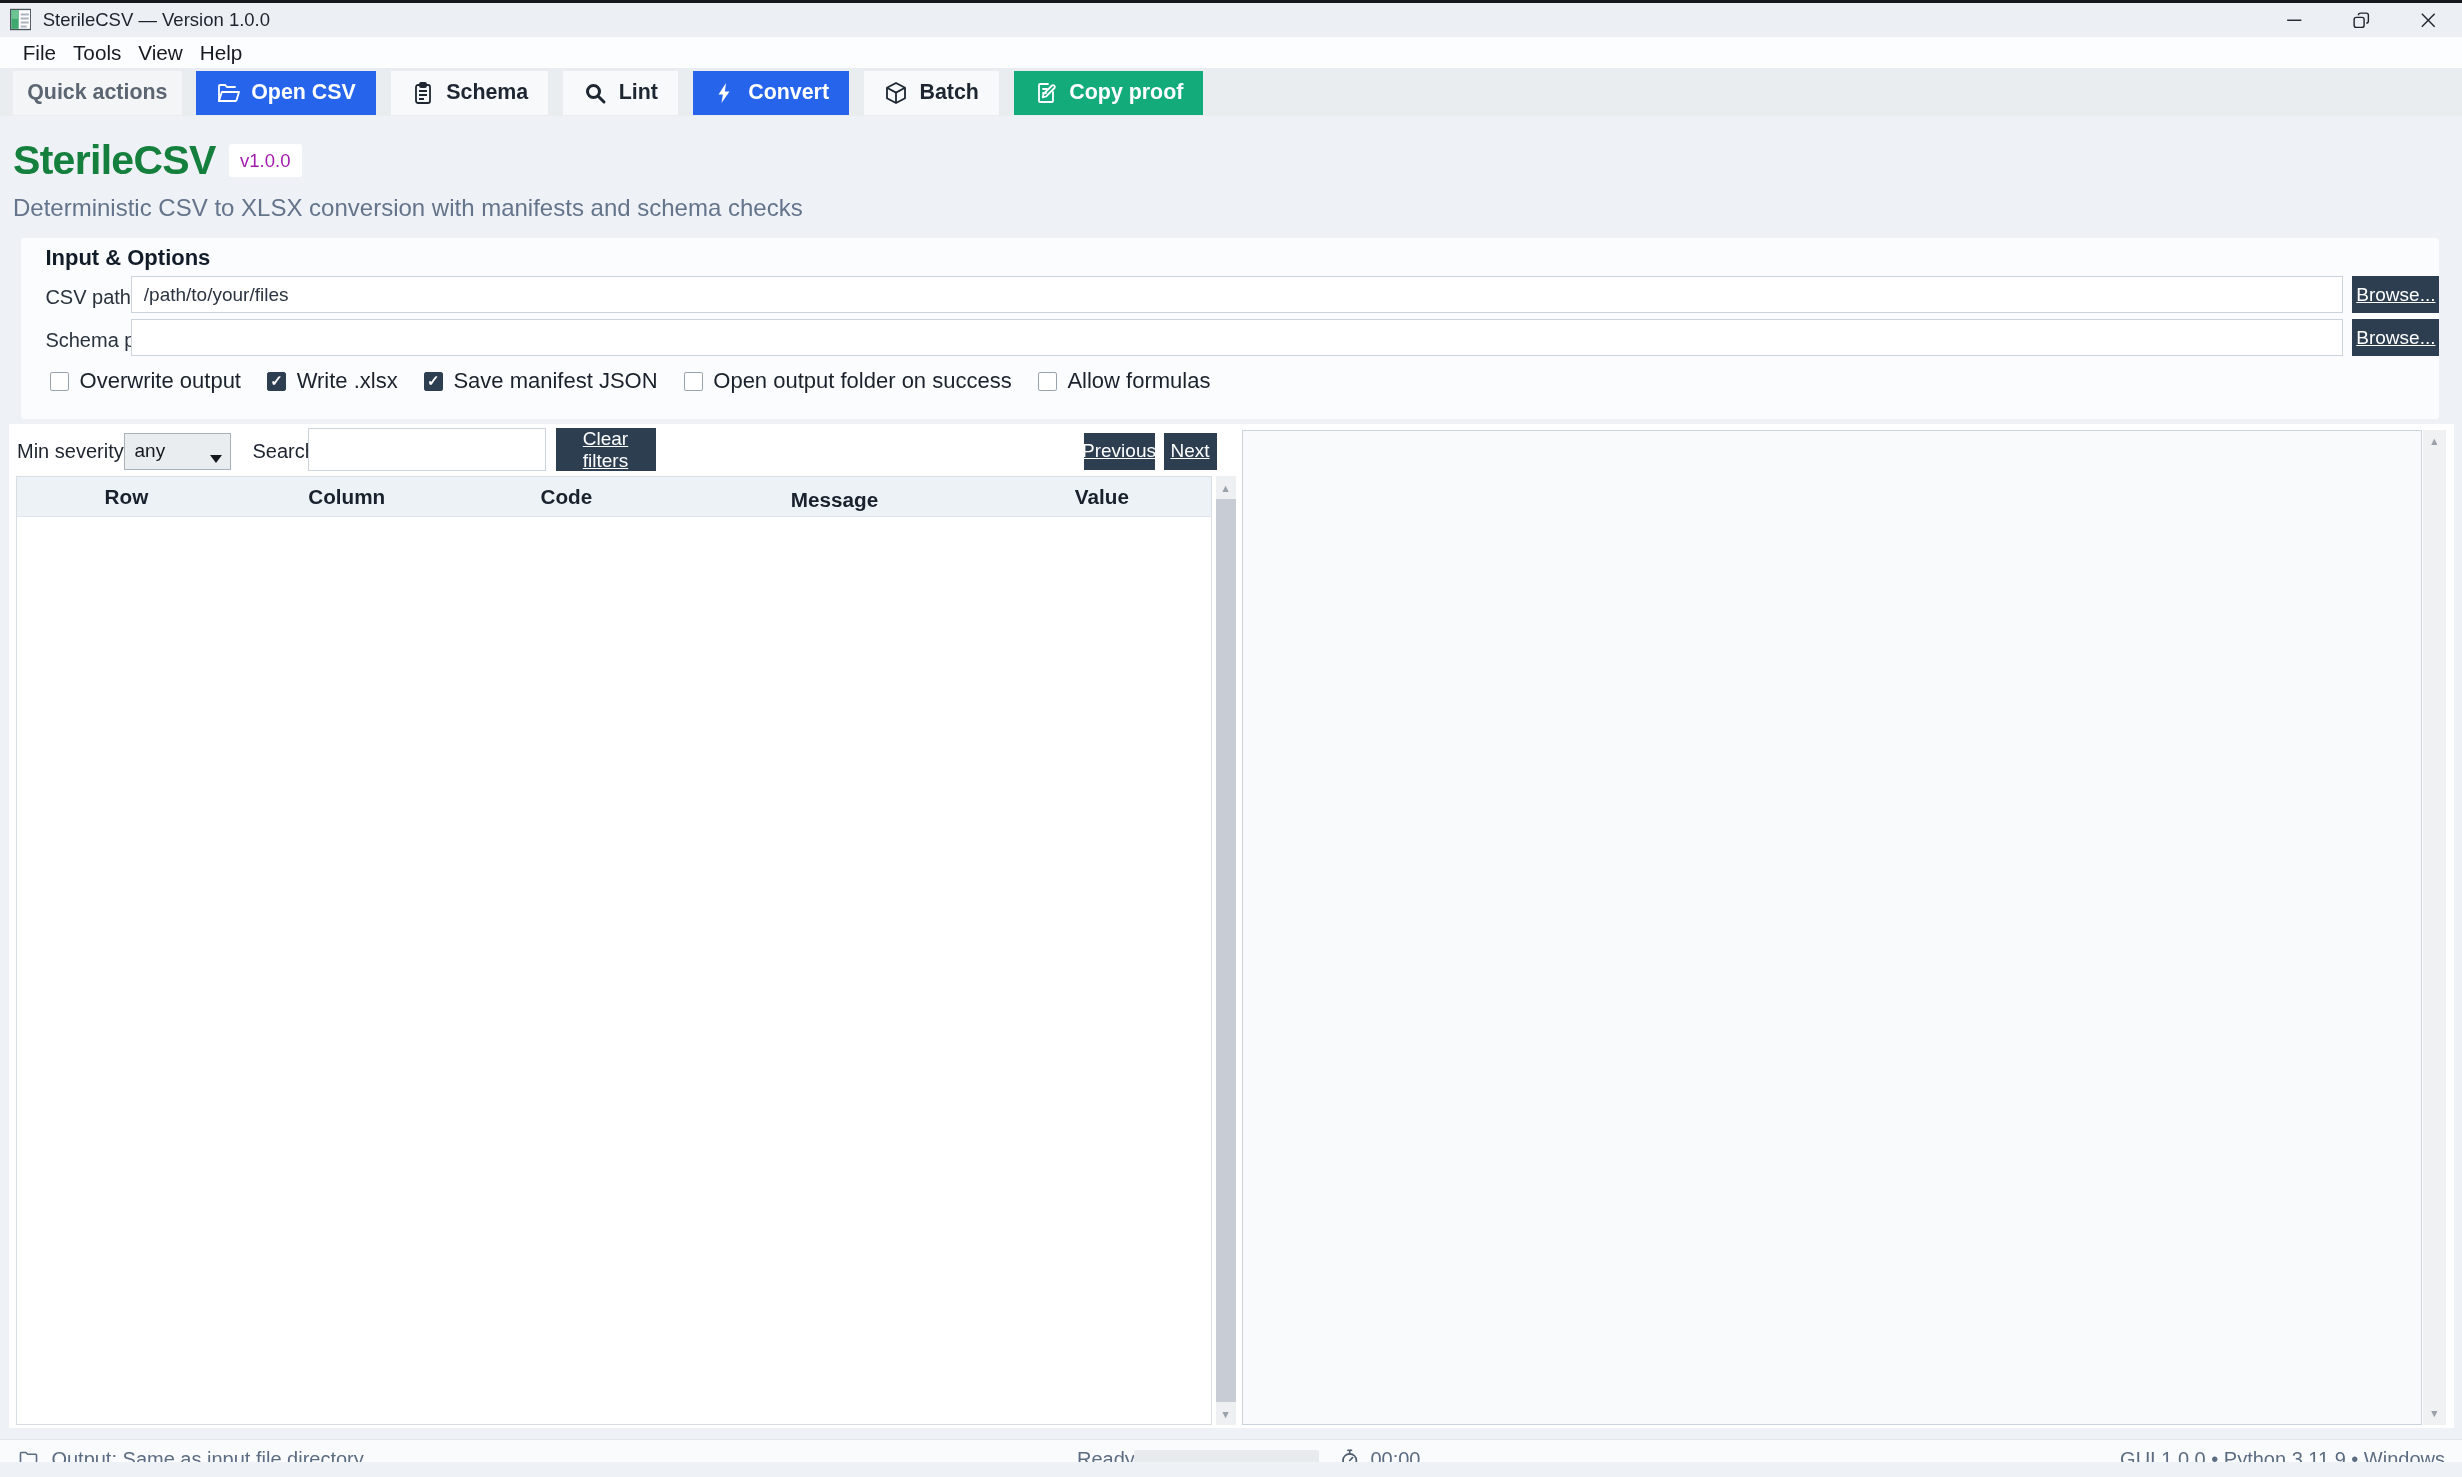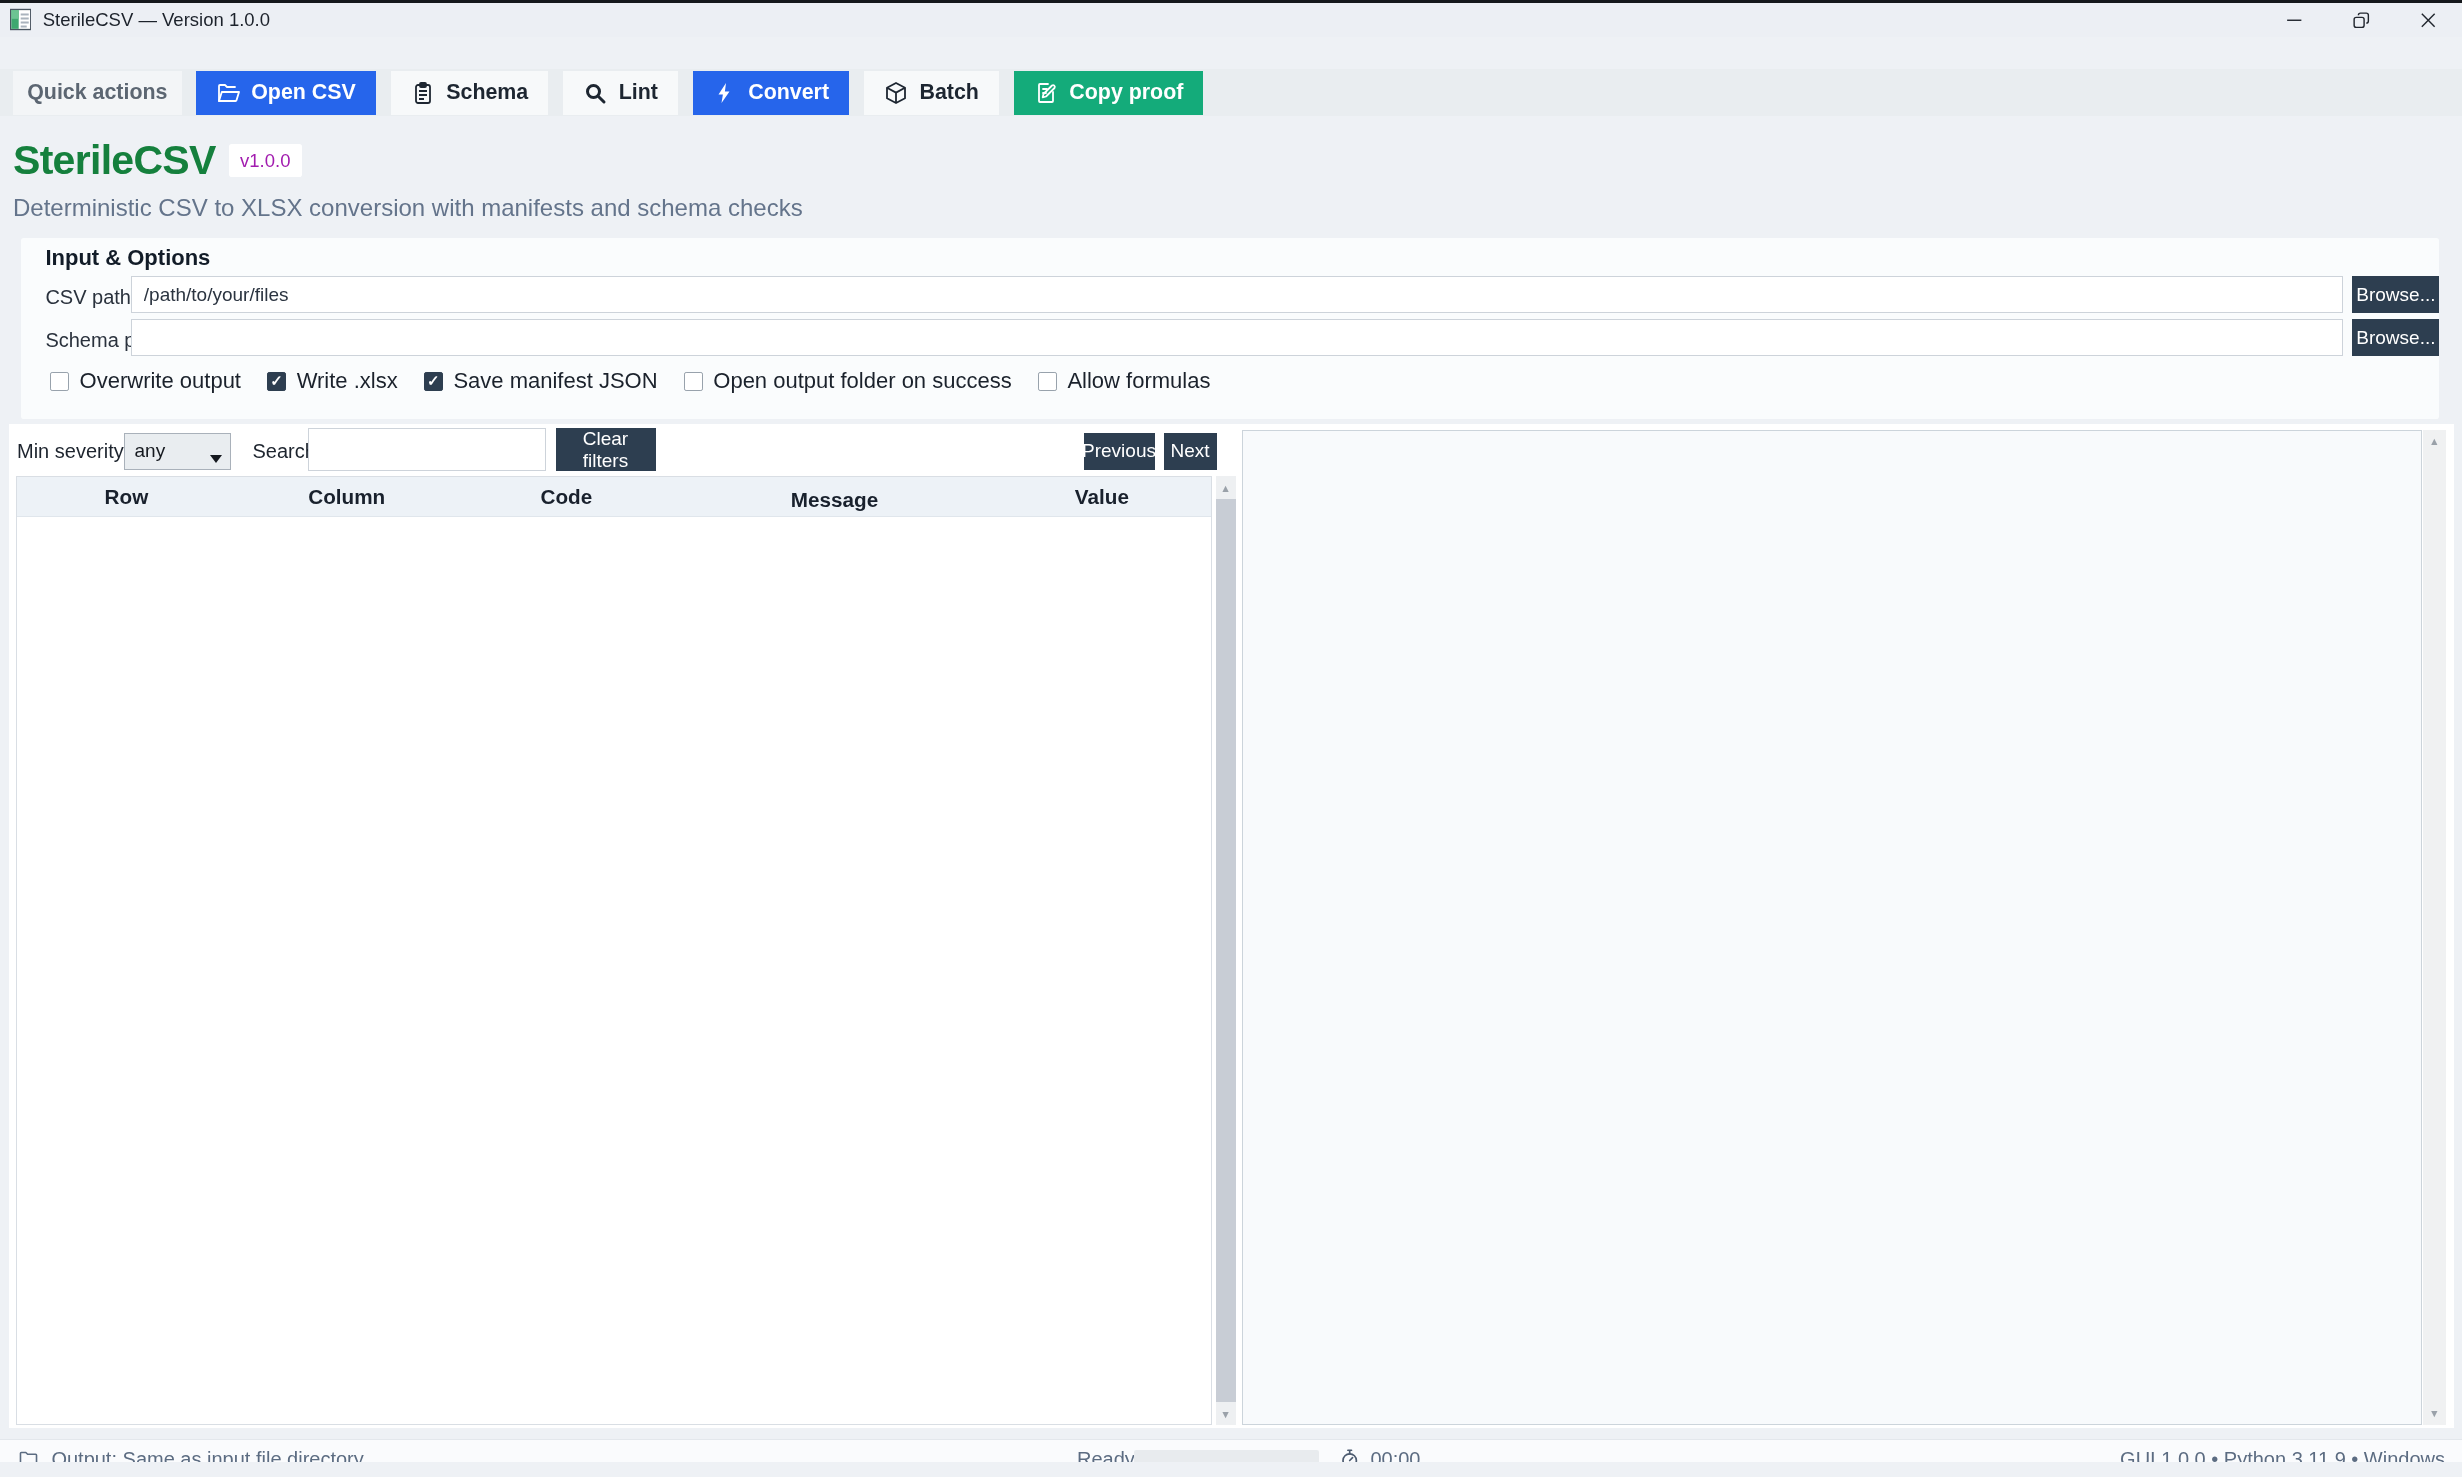--- a/index.html
+++ b/index.html
@@ -43,21 +43,21 @@
   
   .groupbox { position:absolute; left:21.4px; top:238px; width:2418px; height:181px;
               background:#fafcfd; border-radius:2.8px; }
   .group-title { position:absolute; left:24px; top:7.1px; font-size:22px; font-weight:bold; color:#121c28; }
   .field-label { position:absolute; left:24px; font-size:20px; color:#2a323d; }
   .text-input { position:absolute; background:#fff; border:0.7px solid #cdd3da; font-size:19px;
                 color:#2b3440; padding:0 11.4px; box-sizing:border-box;
                 font-family:"Liberation Sans", sans-serif; outline:none; }
   .navy-btn { background:#2d3e50; color:#fff; border:none; font-size:19px;
               display:flex; align-items:center; justify-content:center; position:absolute;
-              font-family:"Liberation Sans", sans-serif; }
+              font-family:"Liberation Sans", sans-serif;text-decoration:underline; }
   .checks { position:absolute; left:28.5px; top:130px; display:flex; align-items:center; gap:26px; }
   .check-item { display:flex; align-items:center; gap:10.7px; font-size:22px; color:#1b222c; }
   .cb { width:19px; height:19px; box-sizing:border-box; border:1.4px solid #98a2ac; background:#fff;
         border-radius:2.1px; display:flex; align-items:center; justify-content:center;
         font-size:15px; font-weight:bold; color:#fff; flex:0 0 auto; }
   .cb[data-checked="true"] { background:#2d3e50; border-color:#2d3e50; }
   .cb[data-checked="true"]::after { content:"✓"; }
 
   
   .content { position:absolute; left:8.5px; top:424px; width:2445px; height:1004px; background:#ffffff; }
@@ -133,20 +133,26 @@
       </div>
       <div class="win-btn">
         <svg width="18.5" height="18.5" viewBox="0 0 26 26" stroke="currentColor" stroke-width="2">
             <line x1="4" y1="4" x2="22" y2="22"></line>
             <line x1="22" y1="4" x2="4" y2="22"></line>
           </svg>
       </div>
     </div>
   </div>
 
+  <div class="menubar">
+    <span class="menu-item">File</span>
+    <span class="menu-item">Tools</span>
+    <span class="menu-item">View</span>
+    <span class="menu-item">Help</span>
+  </div>
 
   <div class="toolbar">
     <span class="tb-label">Quick actions</span>
 
     <button class="tb-btn tb-primary">
       <svg viewBox="0 0 24 24" fill="none" stroke="currentColor" stroke-width="1.8" stroke-linecap="round" stroke-linejoin="round">
         <path d="M3 20V5a1 1 0 0 1 1-1h5l2 2h8"></path>
           <path d="M3 20l2.8-9H23l-2.5 8.3a1 1 0 0 1-1 .7H3z"></path>
       </svg>
       <span>Open CSV</span>

